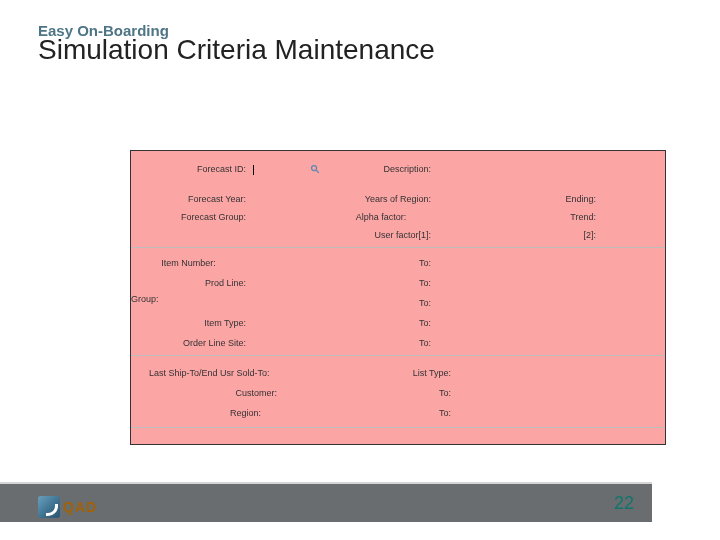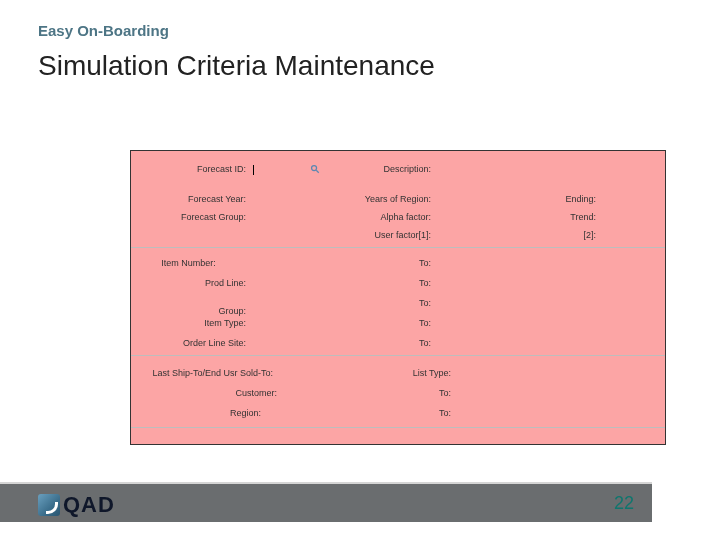--- a/index.html
+++ b/index.html
@@ -1,29 +1,29 @@
 <!DOCTYPE html>
 <html><head>
 <meta charset="utf-8">
 <style>
   html,body{margin:0;padding:0;width:720px;height:540px;font-family:Arial,Helvetica,sans-serif;background:#fff;color:#000;overflow:hidden}
   .slide{position:relative;width:652px;height:540px}
   .eyebrow{position:absolute;left:38px;top:22px;font-size:15px;font-weight:bold;color:#4d7585}
-  .title{position:absolute;left:38px;top:50px;font-size:28px;color:#222}
+  .title{position:absolute;left:38px;top:34px;font-size:28px;color:#222}
   .screenshot{position:absolute;left:130px;top:150px;width:536px;height:295px;border:1px solid #333;background:#fca5a5;box-sizing:border-box;-webkit-filter:blur(0.3px);filter:blur(0.3px)}
   .row{position:absolute;height:16px;display:flex;align-items:center}
   .lbl{font-size:9px;color:#333;text-align:right}
   .sep{position:absolute;left:0;right:0;border-top:1px solid #bdbdbd;height:0}
   .mag{width:10px;height:10px}
   .footer-band{position:absolute;left:0;right:0;bottom:18px;height:38px;background:#6a6d6f}
   .footer-top{position:absolute;left:0;right:0;bottom:56px;height:2px;background:#d5d5d5}
   .logo{position:absolute;left:38px;bottom:22px;display:flex;align-items:center;gap:3px}
   .logo-mark{width:22px;height:22px;background:linear-gradient(135deg,#6aa0bf 0%,#3b6e8c 60%,#2a5570 100%);border-radius:3px;position:relative;overflow:hidden}
   .logo-mark::after{content:"";position:absolute;right:2px;bottom:2px;width:12px;height:12px;border:3px solid #fff;border-left:none;border-top:none;border-radius:0 0 10px 0;box-sizing:border-box}
-  .logo-text{font-size:22px;font-weight:bold;color:#0f172a;letter-spacing:1px}
+  .logo-text{font-size:14px;font-weight:bold;color:#a16207;letter-spacing:1px}
   .page-num{position:absolute;right:18px;bottom:26px;font-size:18px;color:#0f766e}
   .cursor-field{display:inline-block;width:1px;height:10px;background:#000;margin-left:2px}
 </style>
 </head>
 <body>
 
 <div class="slide">
 
   <div class="eyebrow">Easy On-Boarding</div>
   <div class="title">Simulation Criteria Maintenance</div>
@@ -50,21 +50,21 @@
     <div class="row" style="left:200px;top:40px;width:100px;justify-content:flex-end">
         <span class="lbl">Years of Region:</span>
       </div>
     <div class="row" style="left:380px;top:40px;width:85px;justify-content:flex-end">
         <span class="lbl">Ending:</span>
       </div>
 
     <div class="row" style="left:0;top:58px;width:115px;justify-content:flex-end">
         <span class="lbl">Forecast Group:</span>
       </div>
-    <div class="row" style="left:200px;top:58px;width:100px;justify-content:flex-end">
+    <div class="row" style="left:200px;top:58px;width:100px;justify-content:center">
         <span class="lbl">Alpha factor:</span>
       </div>
     <div class="row" style="left:380px;top:58px;width:85px;justify-content:flex-end">
         <span class="lbl">Trend:</span>
       </div>
 
     <div class="row" style="left:200px;top:76px;width:100px;justify-content:flex-end">
         <span class="lbl">User factor[1]:</span>
       </div>
     <div class="row" style="left:380px;top:76px;width:85px;justify-content:flex-end">
@@ -80,21 +80,21 @@
         <span class="lbl">To:</span>
       </div>
 
     <div class="row" style="left:0;top:124px;width:115px;justify-content:flex-end">
         <span class="lbl">Prod Line:</span>
       </div>
     <div class="row" style="left:260px;top:124px;width:40px;justify-content:flex-end">
         <span class="lbl">To:</span>
       </div>
 
-    <div class="row" style="left:0;top:152px;width:115px;justify-content:flex-end">
+    <div class="row" style="left:0;top:140px;width:115px;justify-content:flex-start">
         <span class="lbl">Group:</span>
       </div>
     <div class="row" style="left:260px;top:144px;width:40px;justify-content:flex-end">
         <span class="lbl">To:</span>
       </div>
 
     <div class="row" style="left:0;top:164px;width:115px;justify-content:flex-end">
         <span class="lbl">Item Type:</span>
       </div>
     <div class="row" style="left:260px;top:164px;width:40px;justify-content:flex-end">
@@ -103,21 +103,21 @@
 
     <div class="row" style="left:0;top:184px;width:115px;justify-content:flex-end">
         <span class="lbl">Order Line Site:</span>
       </div>
     <div class="row" style="left:260px;top:184px;width:40px;justify-content:flex-end">
         <span class="lbl">To:</span>
       </div>
 
     <div class="sep" style="top:204px"></div>
 
-    <div class="row" style="left:12px;top:214px;width:130px;justify-content:flex-end">
+    <div class="row" style="left:18px;top:214px;width:130px;justify-content:flex-start">
         <span class="lbl">Last Ship-To/End Usr Sold-To:</span>
       </div>
     <div class="row" style="left:250px;top:214px;width:70px;justify-content:flex-end">
         <span class="lbl">List Type:</span>
       </div>
 
     <div class="row" style="left:16px;top:234px;width:130px;justify-content:flex-end">
         <span class="lbl">Customer:</span>
       </div>
     <div class="row" style="left:280px;top:234px;width:40px;justify-content:flex-end">

